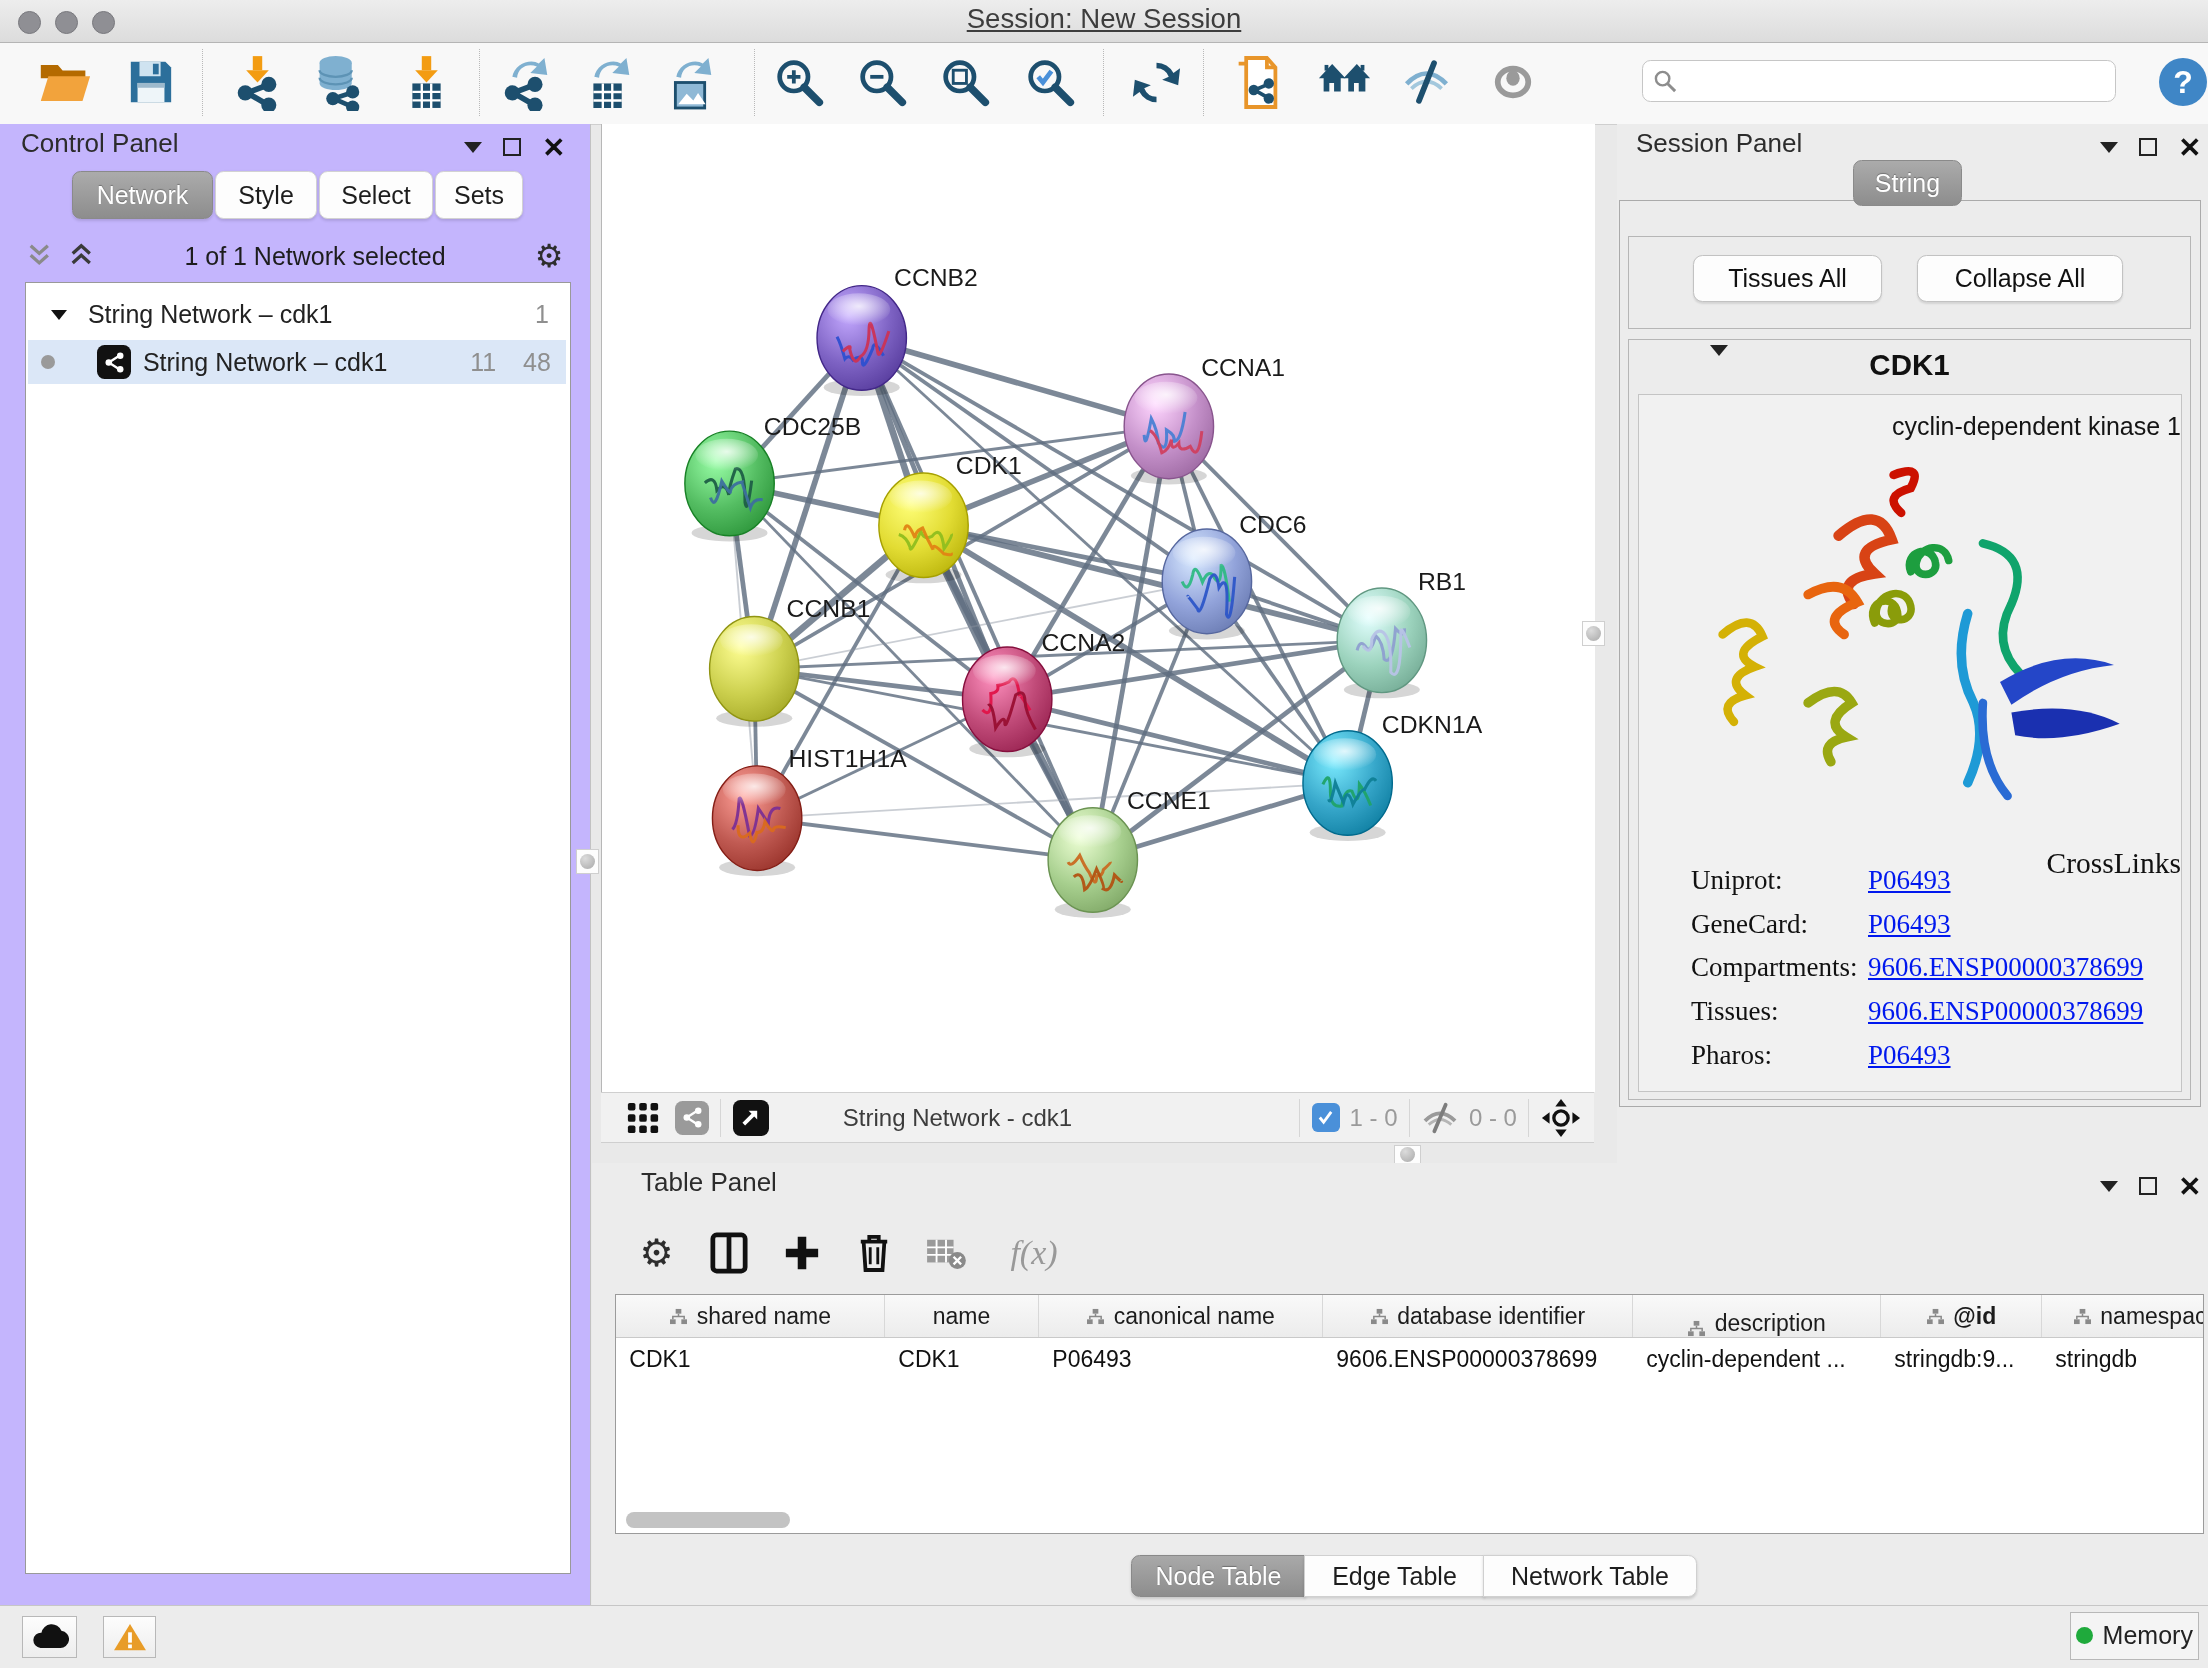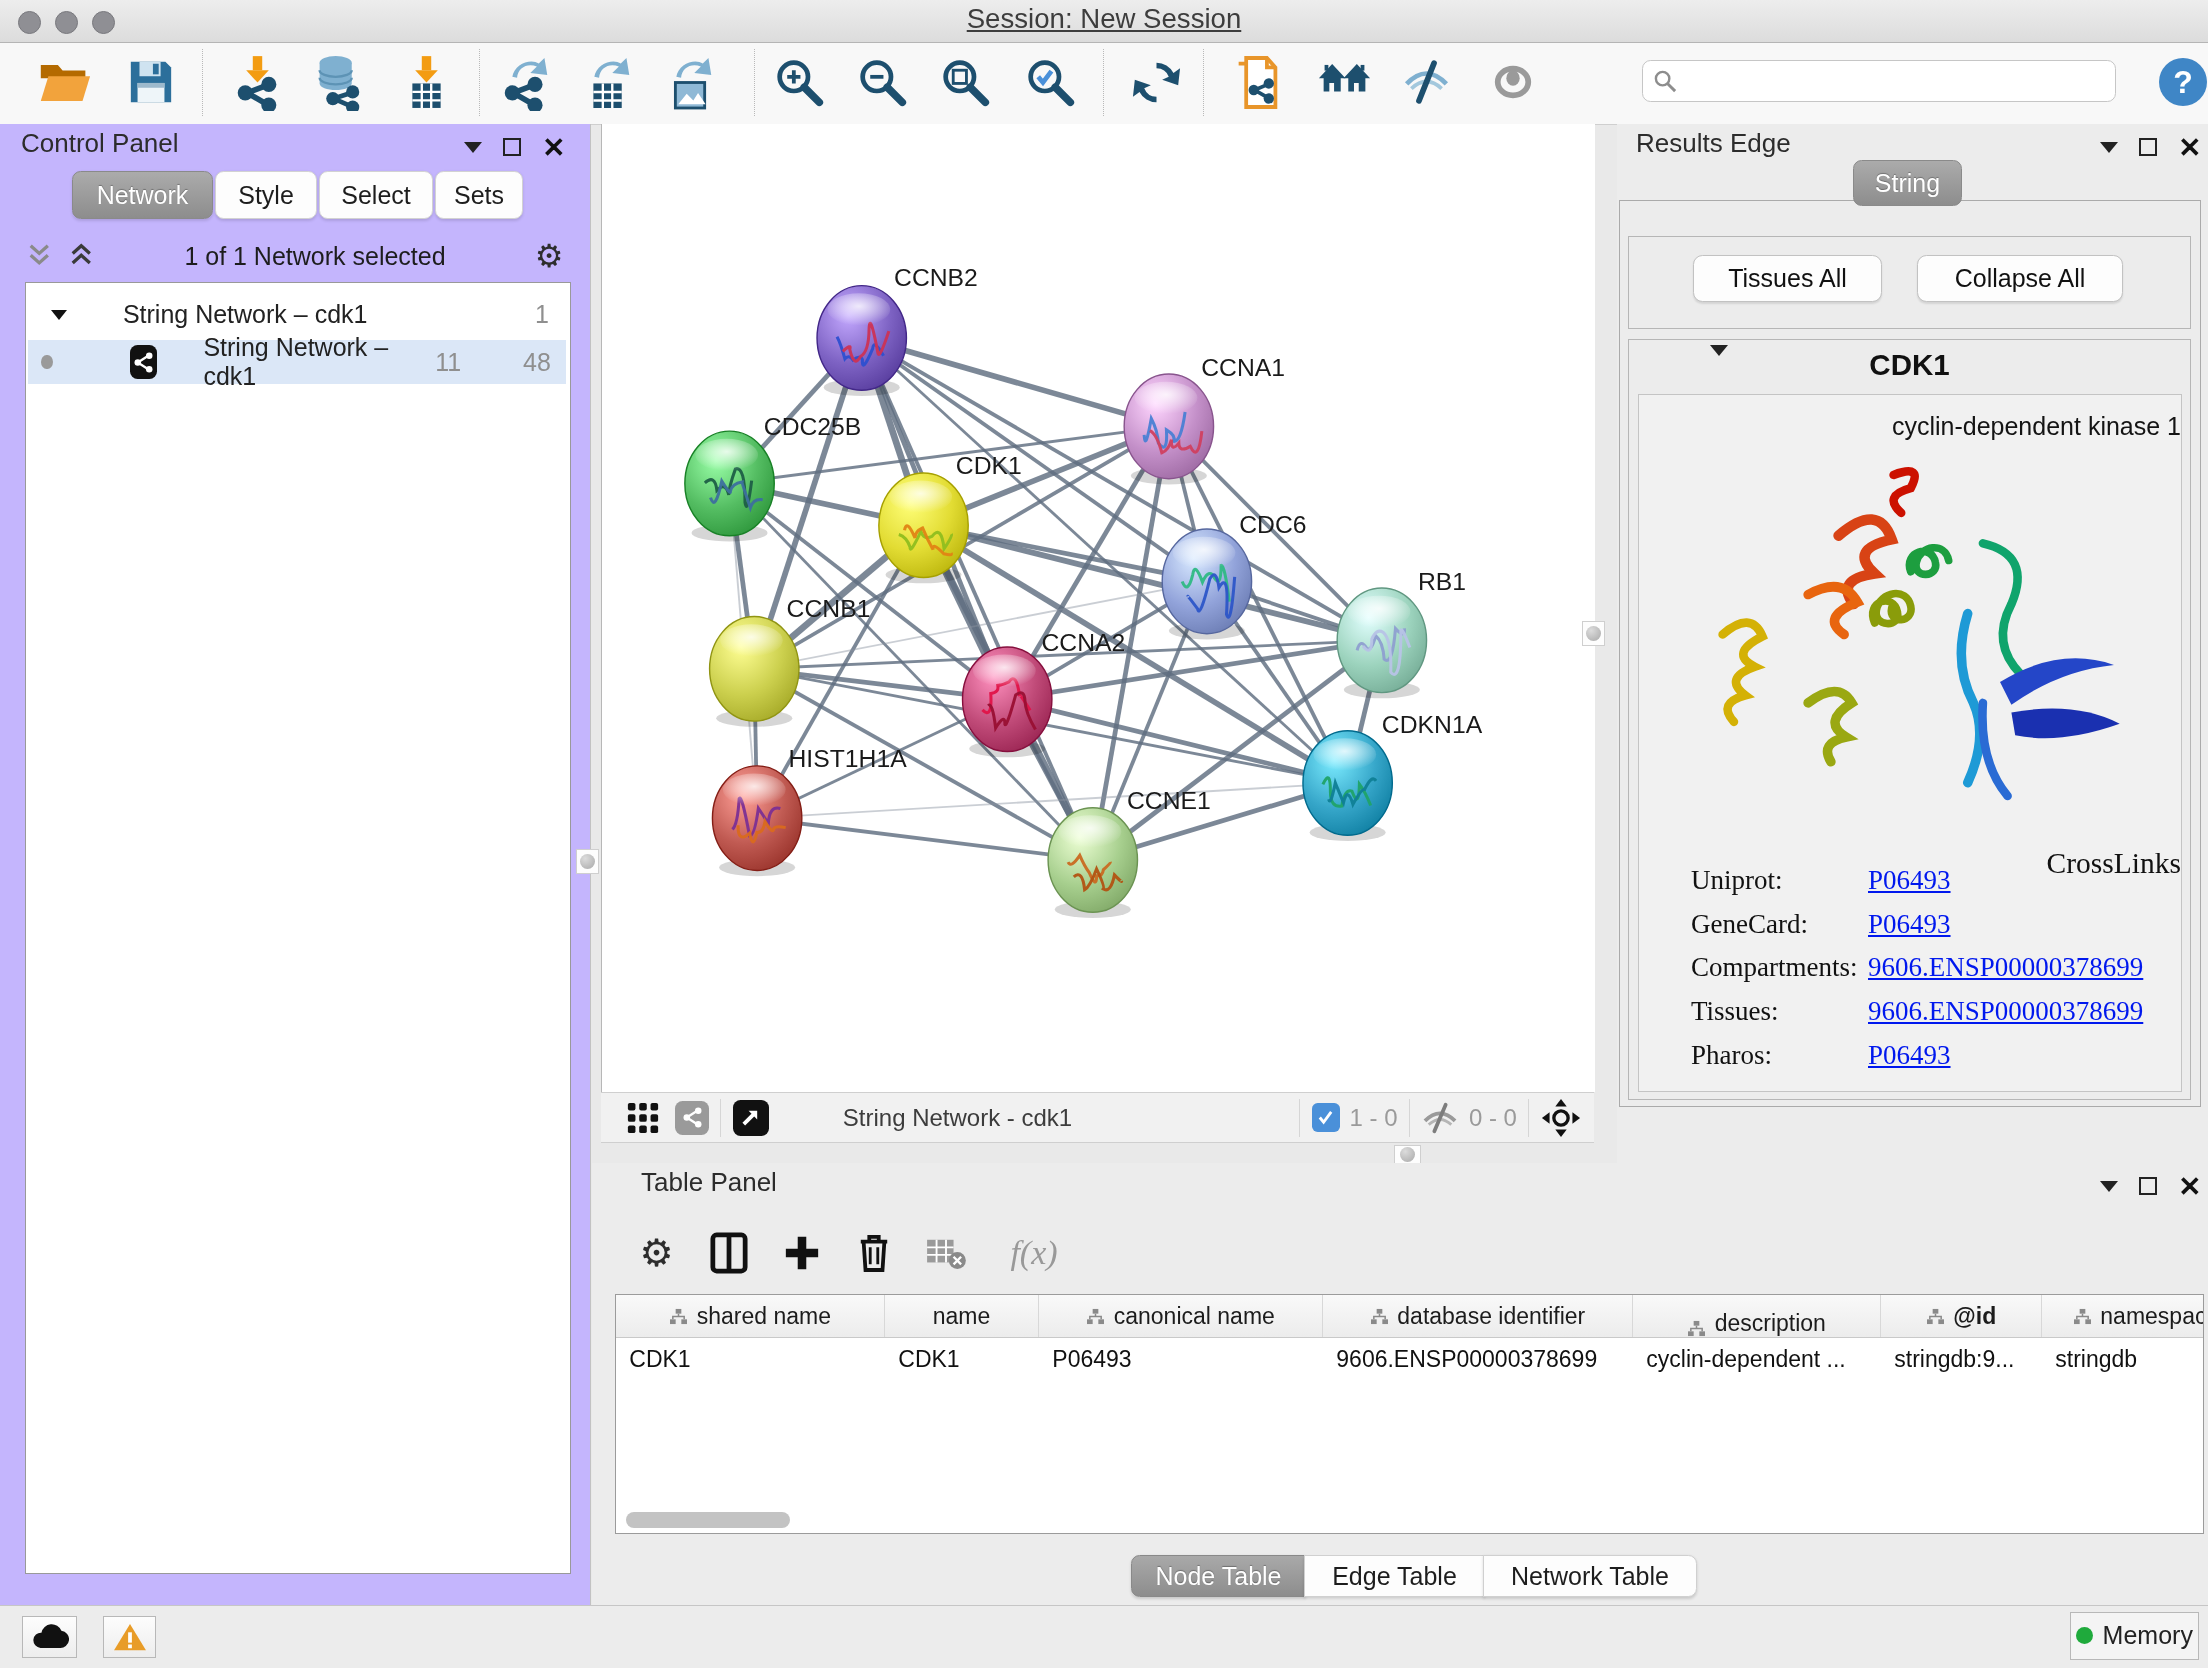--- a/index.html
+++ b/index.html
@@ -24,21 +24,21 @@
   .pctl{display:flex;align-items:center;gap:21px;}
   .tri-down{width:0;height:0;border-left:9.5px solid transparent;border-right:9.5px solid transparent;border-top:11.4px solid #222;}
   .float-sq{width:14.3px;height:14.3px;border:2.9px solid #222;display:inline-block;}
   .close-x{font-size:27.6px;font-weight:bold;color:#111;line-height:1;}
   
   .control-panel{left:0;top:124px;width:590px;height:1482px;background:#c4b5fd;border-right:1.9px solid #c2c2c2;}
   .tab{position:absolute;height:46px;background:#fdfdfd;border:1px solid #d2d2d2;border-radius:8.6px;display:flex;align-items:center;justify-content:center;font-size:25px;color:#1d1d1d;box-shadow:0 1.9px 2.9px rgba(0,0,0,.12);}
   .tab.sel{background:linear-gradient(#ababab,#8d8d8d);color:#fff;border-color:#8a8a8a;text-shadow:0 -1px 1px rgba(0,0,0,.3);}
   .cp-statusrow{left:25px;top:110px;width:546px;height:44px;display:flex;align-items:center;}
   .treebox{left:25px;top:158px;width:546px;height:1292px;background:#fff;border:1.9px solid #999;box-sizing:border-box;}
-  .trow{position:absolute;left:1.9px;width:538px;height:44px;display:flex;align-items:center;font-size:25px;gap:35px;}
+  .trow{position:absolute;left:1.9px;width:538px;height:44px;display:flex;align-items:center;font-size:25px;}
   .trow .cnt{color:#8f8f8f;}
   .tri-small{width:0;height:0;border-left:8.6px solid transparent;border-right:8.6px solid transparent;border-top:10.5px solid #111;}
   .bullet{width:14.3px;height:14.3px;border-radius:50%;background:#9a9a9a;}
   .shareicon{width:34px;height:34px;border-radius:7.6px;background:#111;display:flex;align-items:center;justify-content:center;}
   
   .net-canvas{left:601px;top:124px;width:993px;height:968px;background:#fff;border-left:1px solid #b7b7b7;}
   .net-bar{left:601px;top:1092px;width:993px;height:51px;background:#f1f1f1;border-top:1.9px solid #cfcfcf;border-bottom:1.9px solid #cfcfcf;display:flex;align-items:center;box-sizing:border-box;}
   .nb-sep{width:0;height:38px;border-left:1.9px solid #d6d6d6;margin:0 11.4px;}
   .nb-txt{font-size:24px;color:#3c3c3c;}
   .nb-cnt{font-size:24px;color:#9a9a9a;}
@@ -549,21 +549,21 @@
     <span class="dot"></span>
   </div>
 <div class="handle" style="left:1582px;top:621px;width:21px;height:23px">
     <span class="dot"></span>
   </div>
 <div class="handle" style="left:1394px;top:1145px;width:25px;height:17px">
     <span class="dot"></span>
   </div>
 
 <div class="abs results-panel">
-  <div class="abs" style="left:19px;top:3.8px"><span class="panel-title">Results Edge</span></div>
+  <div class="abs" style="left:19px;top:3.8px"><span class="panel-title">Session Panel</span></div>
   <div class="abs pctl" style="left:483px;top:9.5px">
     <span class="tri-down"></span>
     <span class="float-sq"></span>
     <span class="close-x">✕</span>
   </div>
 </div>
 <div class="abs rp-tab">
     <span>String</span>
   </div>
 <div class="abs rp-outer"></div>

